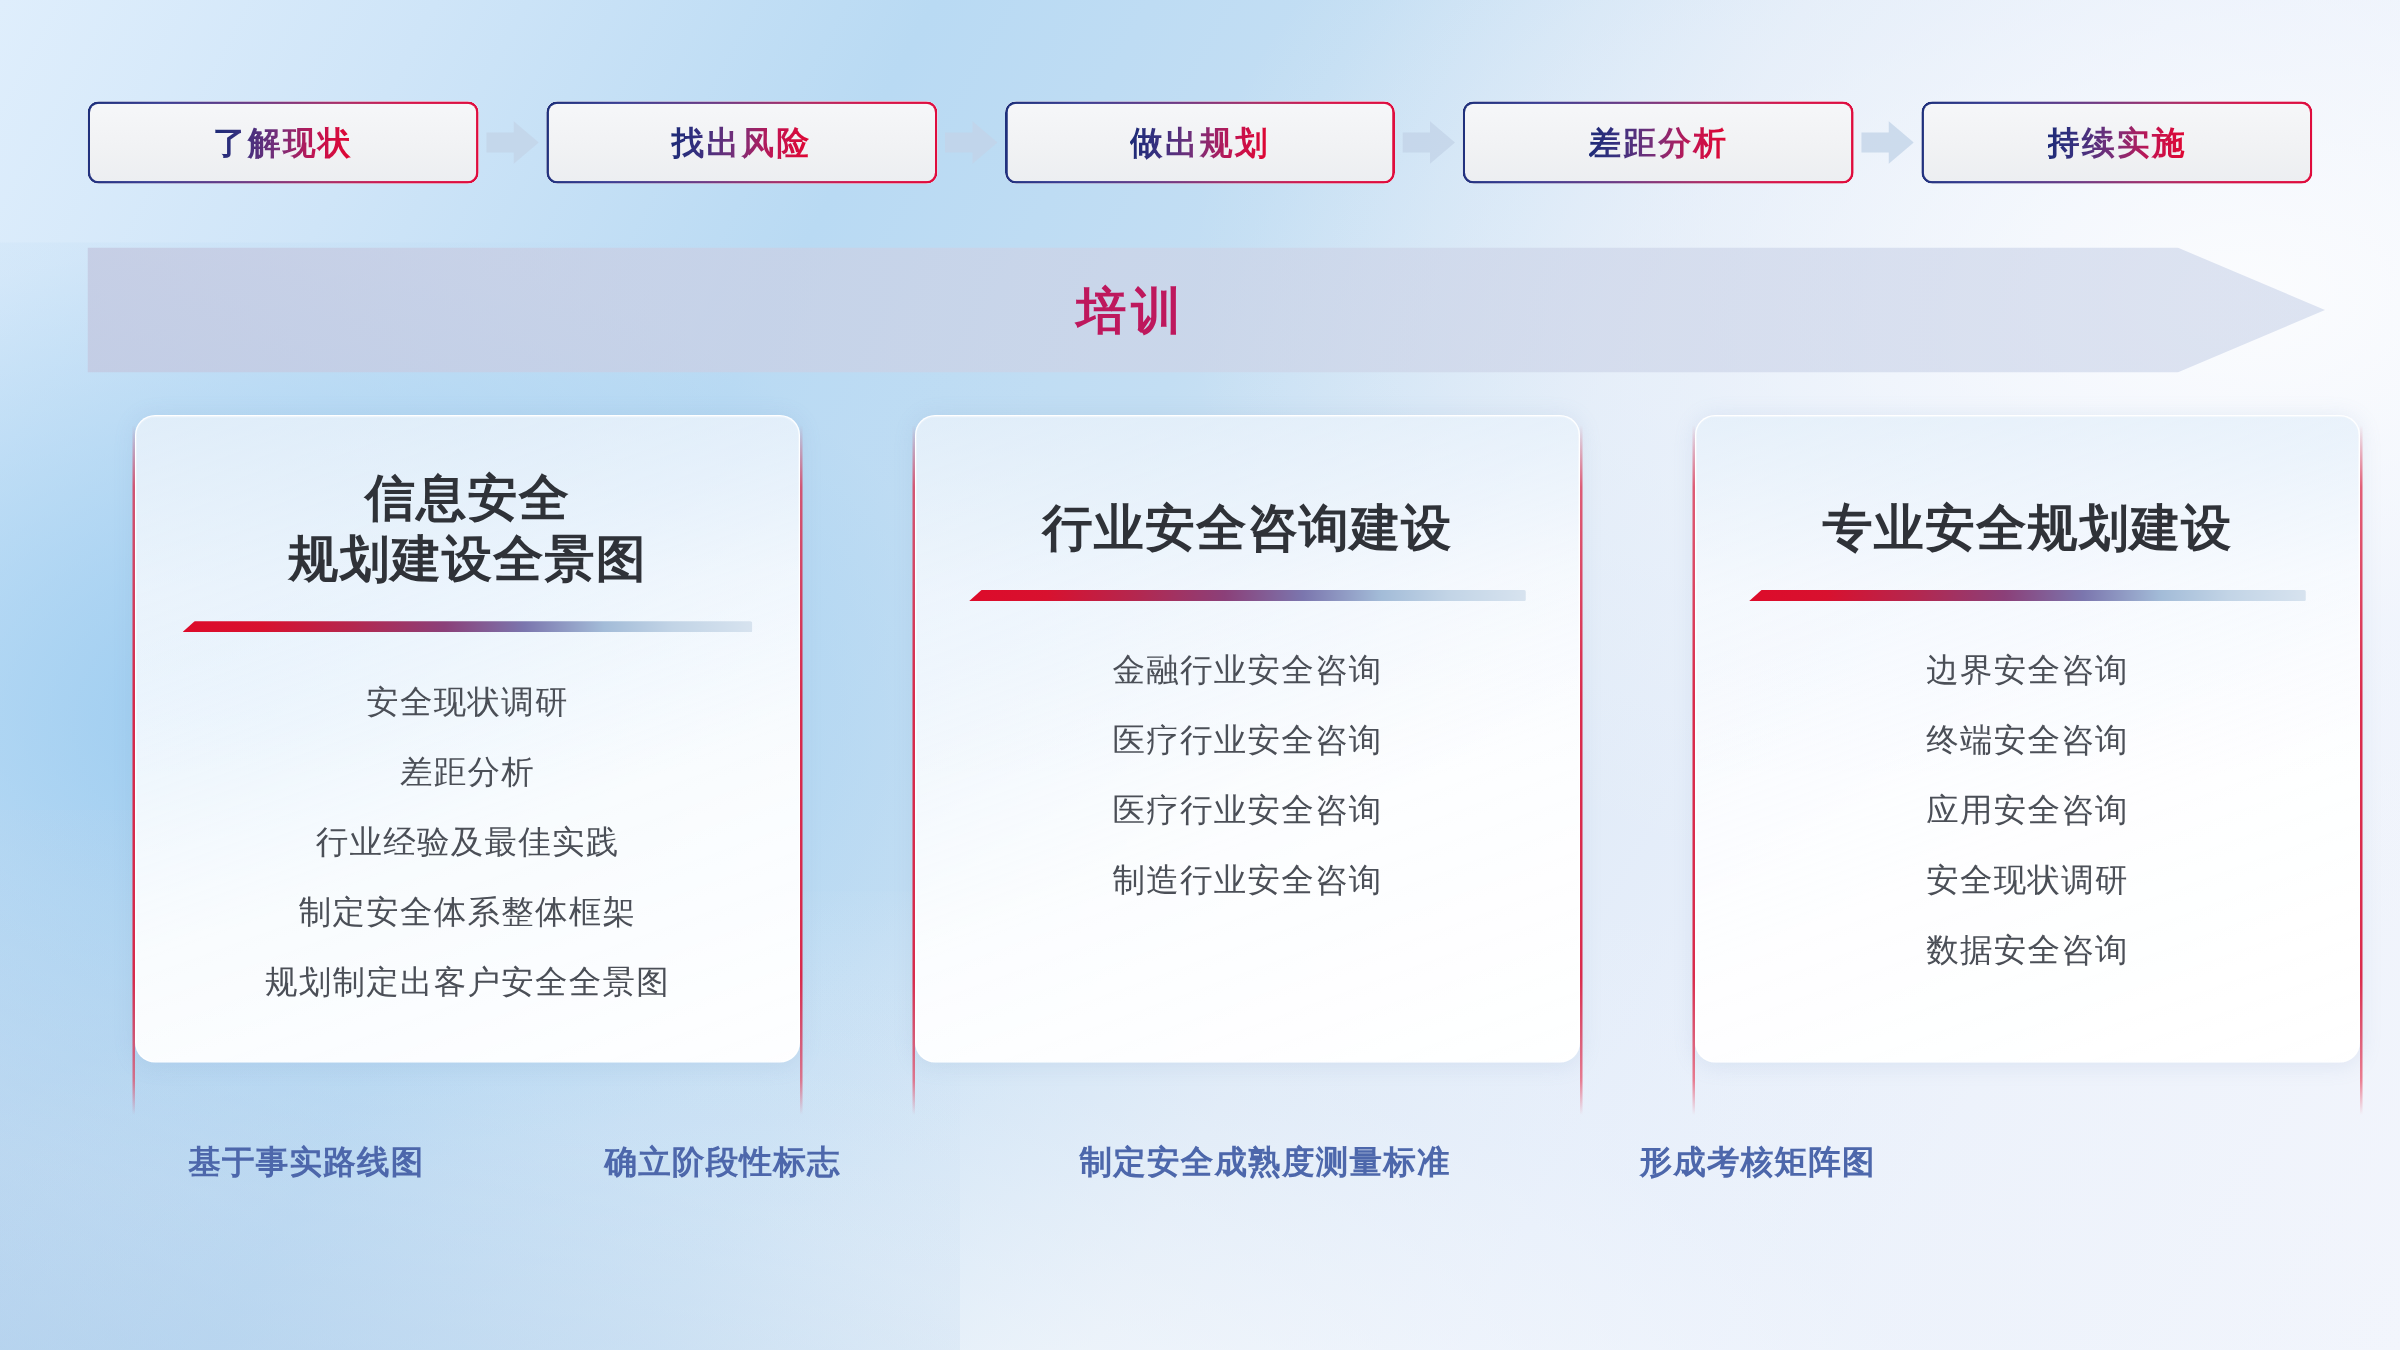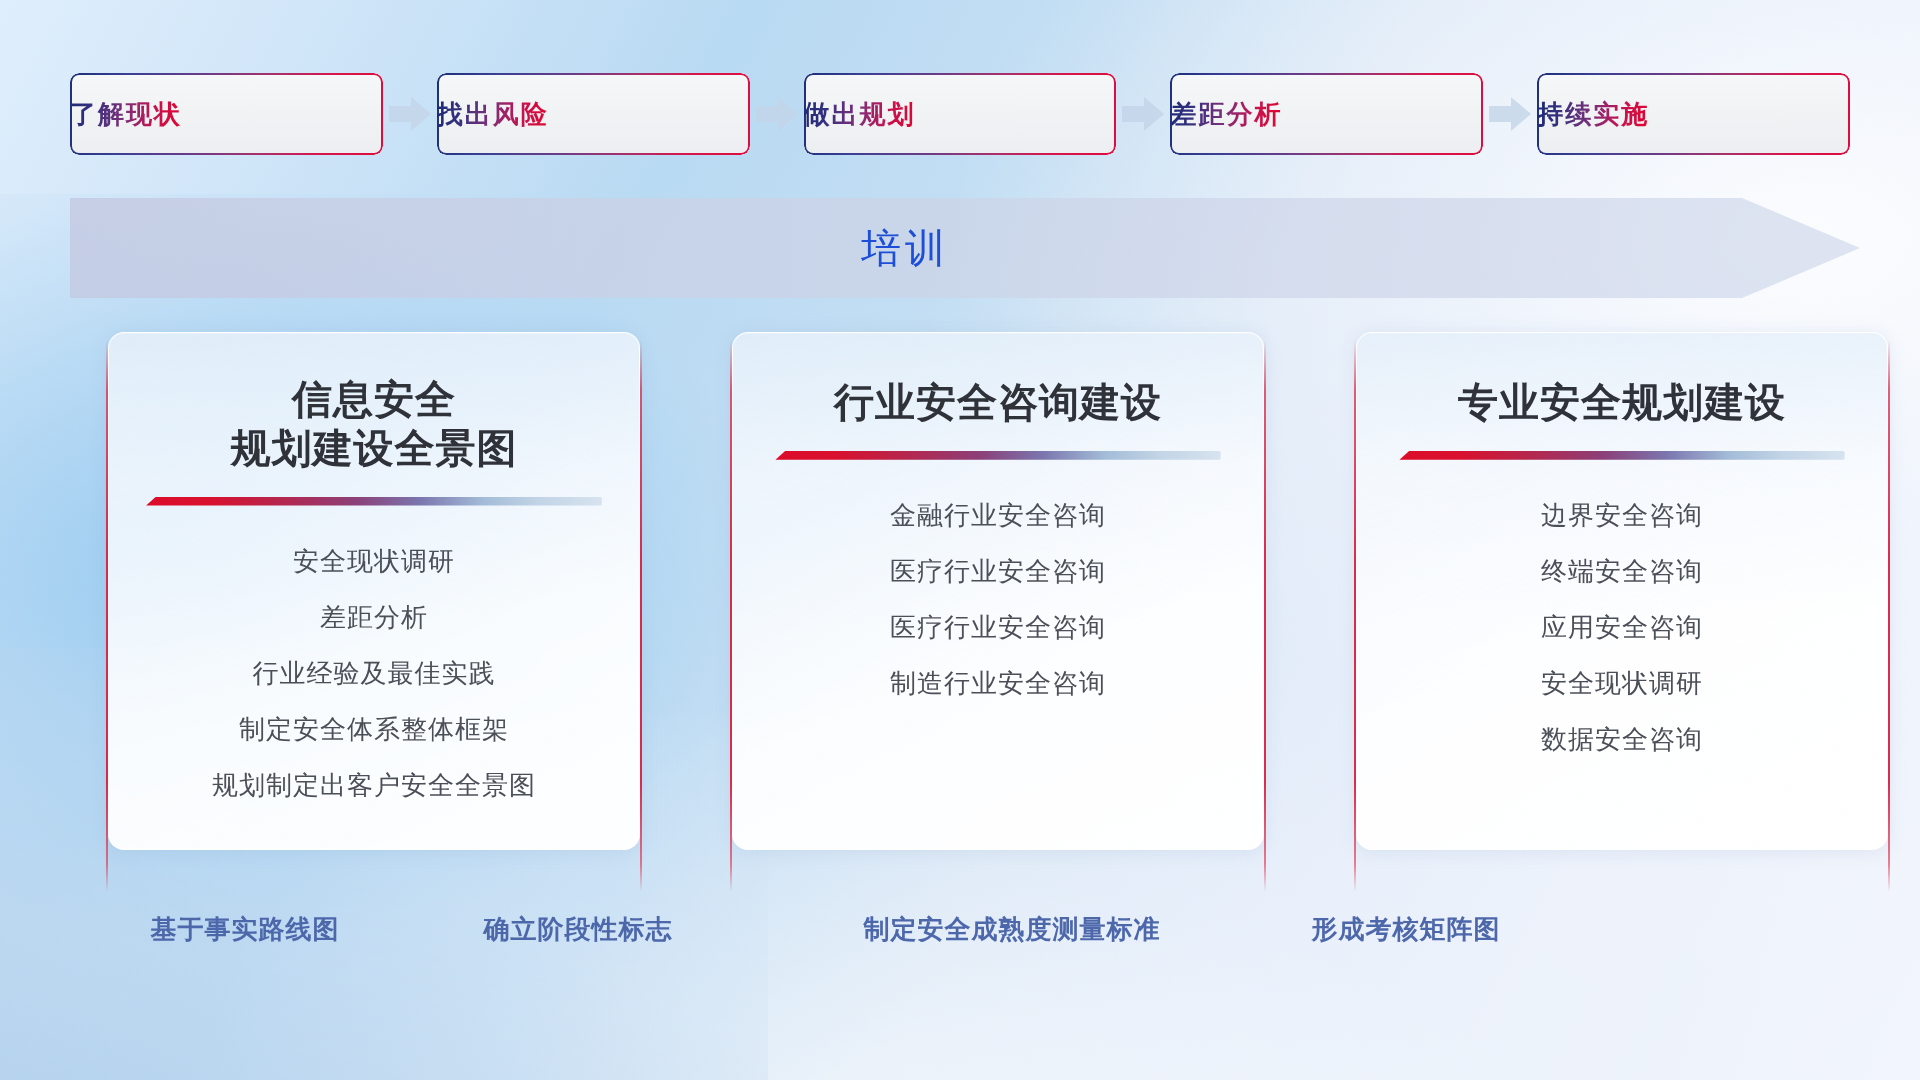--- a/index.html
+++ b/index.html
@@ -84,26 +84,27 @@
     position: absolute;
     left: 70px;
     top: 80px;
     width: 1780px;
     height: 68px;
     display: flex;
     align-items: center;
   }
   .step-box {
     flex: 1 1 0;
-    height: 82px;
+    height: 66px;
     position: relative;
     border-radius: 9px;
     background: linear-gradient(180deg, #f6f7f9 0%, #f1f2f4 55%, #eceef1 100%);
     display: flex;
     align-items: center;
+    justify-content: center;
     overflow: hidden;
   }
   .step-box::before {
     content: "";
     position: absolute;
     inset: 0;
     border-radius: 9px;
     padding: 2px;
     background: linear-gradient(100deg, #1d2f7a 0%, #3a3f94 18%, #6d3c86 42%, #a8306a 62%, #d6164c 80%, #e00b3c 100%);
     -webkit-mask: linear-gradient(#000 0 0) content-box, linear-gradient(#000 0 0);
@@ -147,23 +148,23 @@
   #training-label {
     position: absolute;
     left: 0;
     right: 120px;
     top: 0;
     height: 100px;
     display: flex;
     align-items: center;
     justify-content: center;
     font-size: 40px;
-    font-weight: 400;
+    font-weight: 700;
     letter-spacing: 4px;
-    color: #1d4ed8;
+    color: #be185d;
   }
 
   
   #cards-row {
     position: absolute;
     left: 108px;
     top: 332px;
     width: 1780px;
     height: 548px;
     display: flex;
@@ -228,21 +229,21 @@
     font-size: 40px;
     font-weight: 700;
     line-height: 1.22;
     letter-spacing: 1px;
     color: #2f3238;
     text-align: center;
     padding: 0 24px;
     white-space: pre-line;
   }
   .card-title.two-line { margin-top: 42px; }
-  .card-title.one-line { margin-top: 45px; }
+  .card-title.one-line { margin-top: 66px; }
 
   .card-divider {
     position: relative;
     margin-top: 24px;
     width: 86%;
     height: 9px;
     background: linear-gradient(90deg,
       #dd0b2a 0%,
       #d8112f 14%,
       #b4274f 30%,

